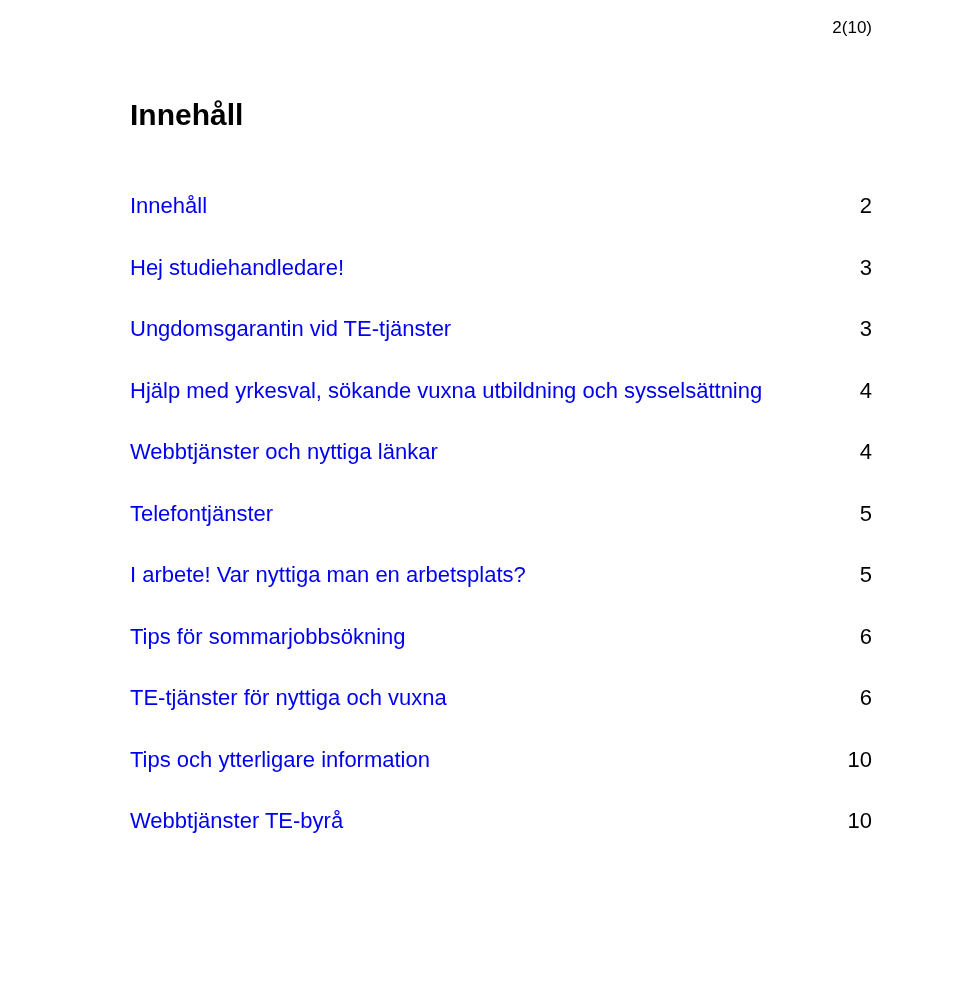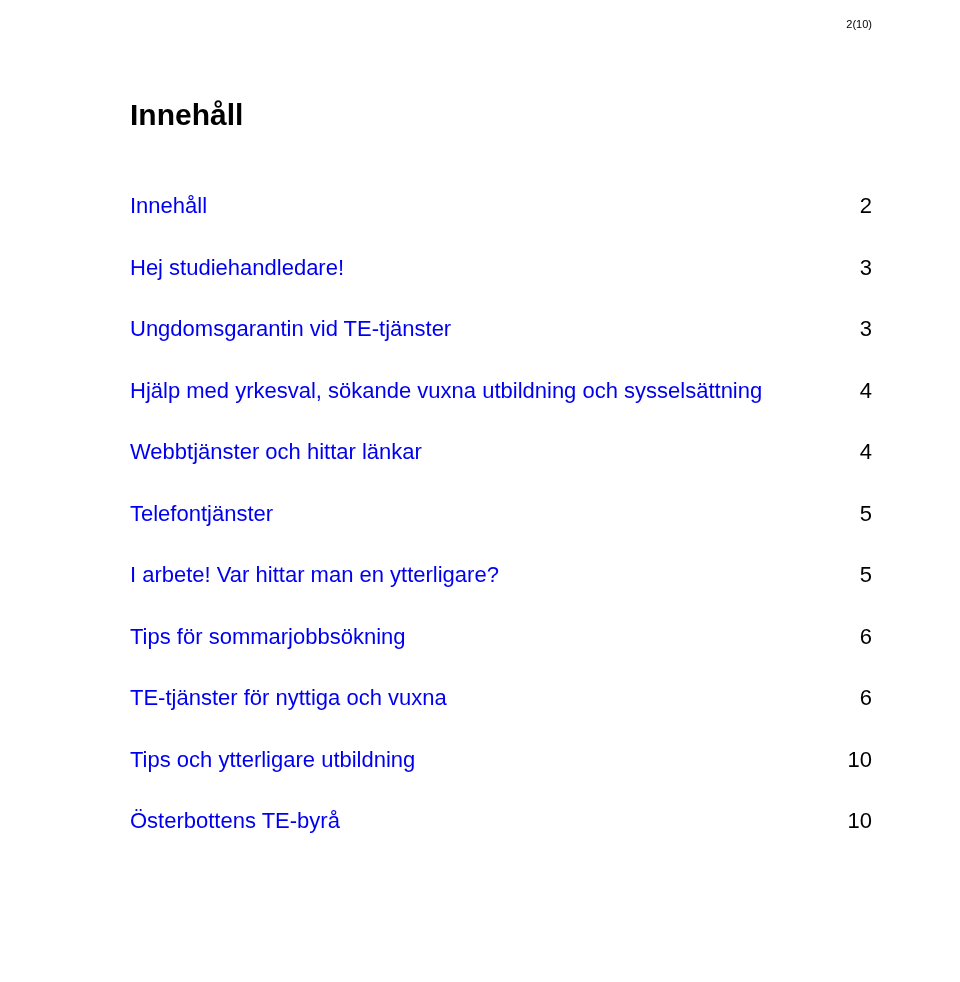--- a/index.html
+++ b/index.html
@@ -15,21 +15,21 @@
   .page {
     position: relative;
     width: 100%;
     height: 100%;
     padding: 40px 88px 40px 130px;
   }
   .page-number {
     position: absolute;
     top: 18px;
     right: 88px;
-    font-size: 11px;
+    font-size: 17px;
   }
   .heading {
     font-weight: bold;
     font-size: 30px;
     margin-top: 58px;
     margin-bottom: 60px;
   }
   .toc {
     display: flex;
     flex-direction: column;
@@ -79,48 +79,48 @@
       <span class="toc-label link">Ungdomsgarantin vid TE-tjänster</span>
       <span class="toc-page">3</span>
     </div>
 
     <div class="toc-row">
       <span class="toc-label link">Hjälp med yrkesval, sökande vuxna utbildning och sysselsättning</span>
       <span class="toc-page">4</span>
     </div>
 
     <div class="toc-row">
-      <span class="toc-label link">Webbtjänster och hittar länkar</span>
+      <span class="toc-label link">Webbtjänster och nyttiga länkar</span>
       <span class="toc-page">4</span>
     </div>
 
     <div class="toc-row">
       <span class="toc-label link">Telefontjänster</span>
       <span class="toc-page">5</span>
     </div>
 
     <div class="toc-row">
-      <span class="toc-label link">I arbete! Var hittar man en ytterligare?</span>
+      <span class="toc-label link">I arbete! Var nyttiga man en arbetsplats?</span>
       <span class="toc-page">5</span>
     </div>
 
     <div class="toc-row">
       <span class="toc-label link">Tips för sommarjobbsökning</span>
       <span class="toc-page">6</span>
     </div>
 
     <div class="toc-row">
       <span class="toc-label link">TE-tjänster för nyttiga och vuxna</span>
       <span class="toc-page">6</span>
     </div>
 
     <div class="toc-row">
-      <span class="toc-label link">Tips och ytterligare utbildning</span>
+      <span class="toc-label link">Tips och ytterligare information</span>
       <span class="toc-page">10</span>
     </div>
 
     <div class="toc-row">
-      <span class="toc-label link">Österbottens TE-byrå</span>
+      <span class="toc-label link">Webbtjänster TE-byrå</span>
       <span class="toc-page">10</span>
     </div>
 
   </div>
 </div>
 
 </body></html>

